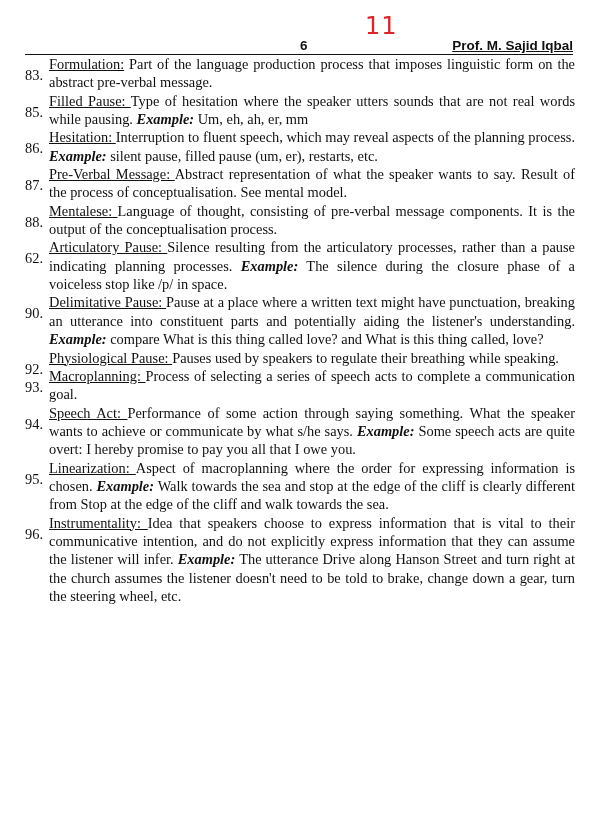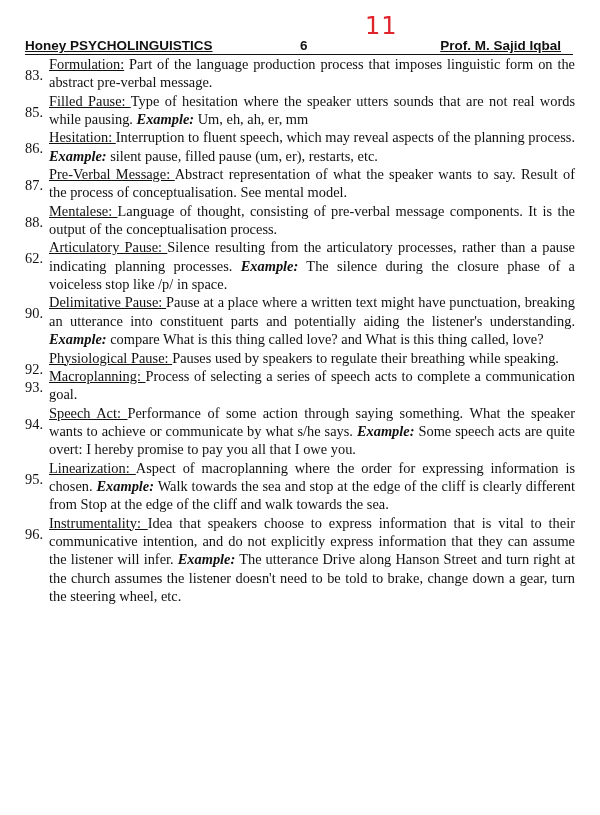--- a/index.html
+++ b/index.html
@@ -13,37 +13,36 @@
     line-height: 1; letter-spacing: 1px;
   }
   .header {
     position: absolute; left: 25px; top: 38px; width: 548px; height: 16px;
     border-bottom: 1.5px solid #111;
     font-family: "Liberation Sans", sans-serif; font-weight: bold; font-size: 13.5px;
     line-height: 16px;
   }
   .header .left { position: absolute; left: 0; top: 0; text-decoration: underline; }
   .header .mid { position: absolute; left: 275px; top: 0; }
-  .header .right { position: absolute; right: 12px; top: 0; text-decoration: underline; }
+  .header .right { position: absolute; right: 0; top: 0; text-decoration: underline; }
   .list {
     position: absolute; left: 25px; top: 55px; width: 550px;
     font-size: 14.4px; line-height: 18.35px;
   }
   .item { position: relative; padding-left: 24px; text-align: justify; }
   .item .num { position: absolute; left: 0; top: 11px; }
   .term { font-weight: normal; text-decoration: underline; }
   .ex { font-weight: bold; font-style: italic; }
 </style>
 </head>
 <body>
 
 <div class="page-num-red">11</div>
 
 <div class="header">
-  <span class="left">Honey PSYCHOLINGUISTICS</span>
   <span class="mid">6</span>
   <span class="right">Prof. M. Sajid Iqbal</span>
 </div>
 
 <div class="list" id="glossary">
     <div class="item"><span class="num">83.</span><span class="term">Formulation:</span><span> Part of the language production process that imposes linguistic form on the abstract pre-verbal message.</span></div>
     <div class="item"><span class="num">85.</span><span class="term">Filled Pause: </span><span>Type of hesitation where the speaker utters sounds that are not real words while pausing. </span><span class="ex">Example:</span><span> Um, eh, ah, er, mm</span></div>
     <div class="item"><span class="num">86.</span><span class="term">Hesitation: </span><span>Interruption to fluent speech, which may reveal aspects of the planning process. </span><span class="ex">Example:</span><span> silent pause, filled pause (um, er), restarts, etc.</span></div>
     <div class="item"><span class="num">87.</span><span class="term">Pre-Verbal Message: </span><span>Abstract representation of what the speaker wants to say. Result of the process of conceptualisation. See mental model.</span></div>
     <div class="item"><span class="num">88.</span><span class="term">Mentalese: </span><span>Language of thought, consisting of pre-verbal message components. It is the output of the conceptualisation process.</span></div>

